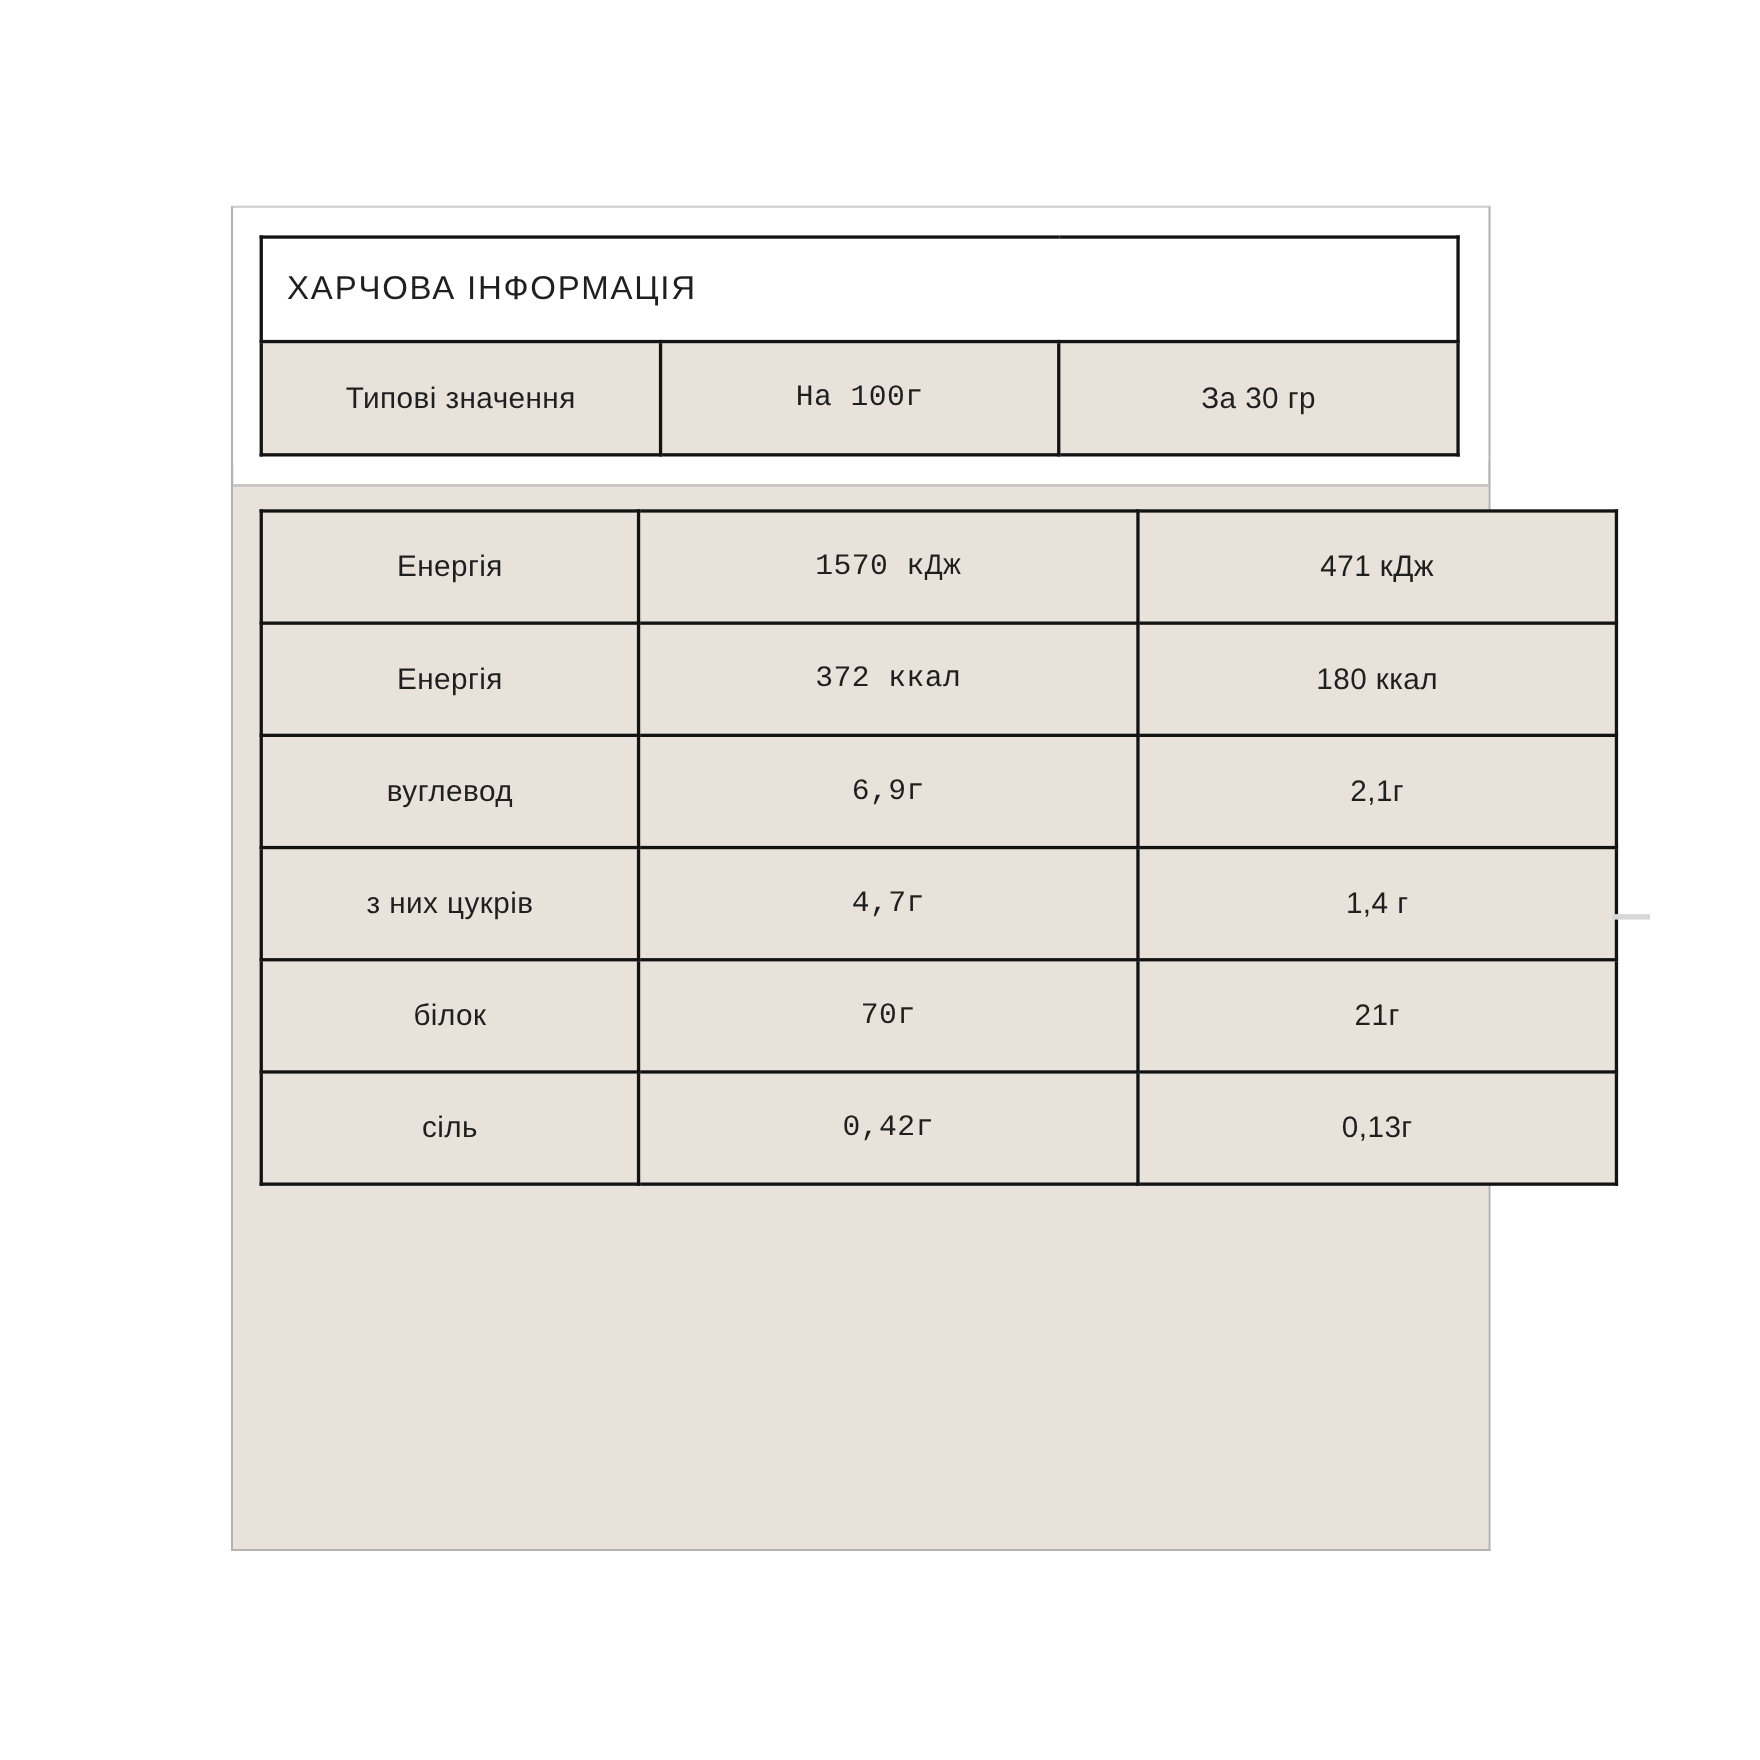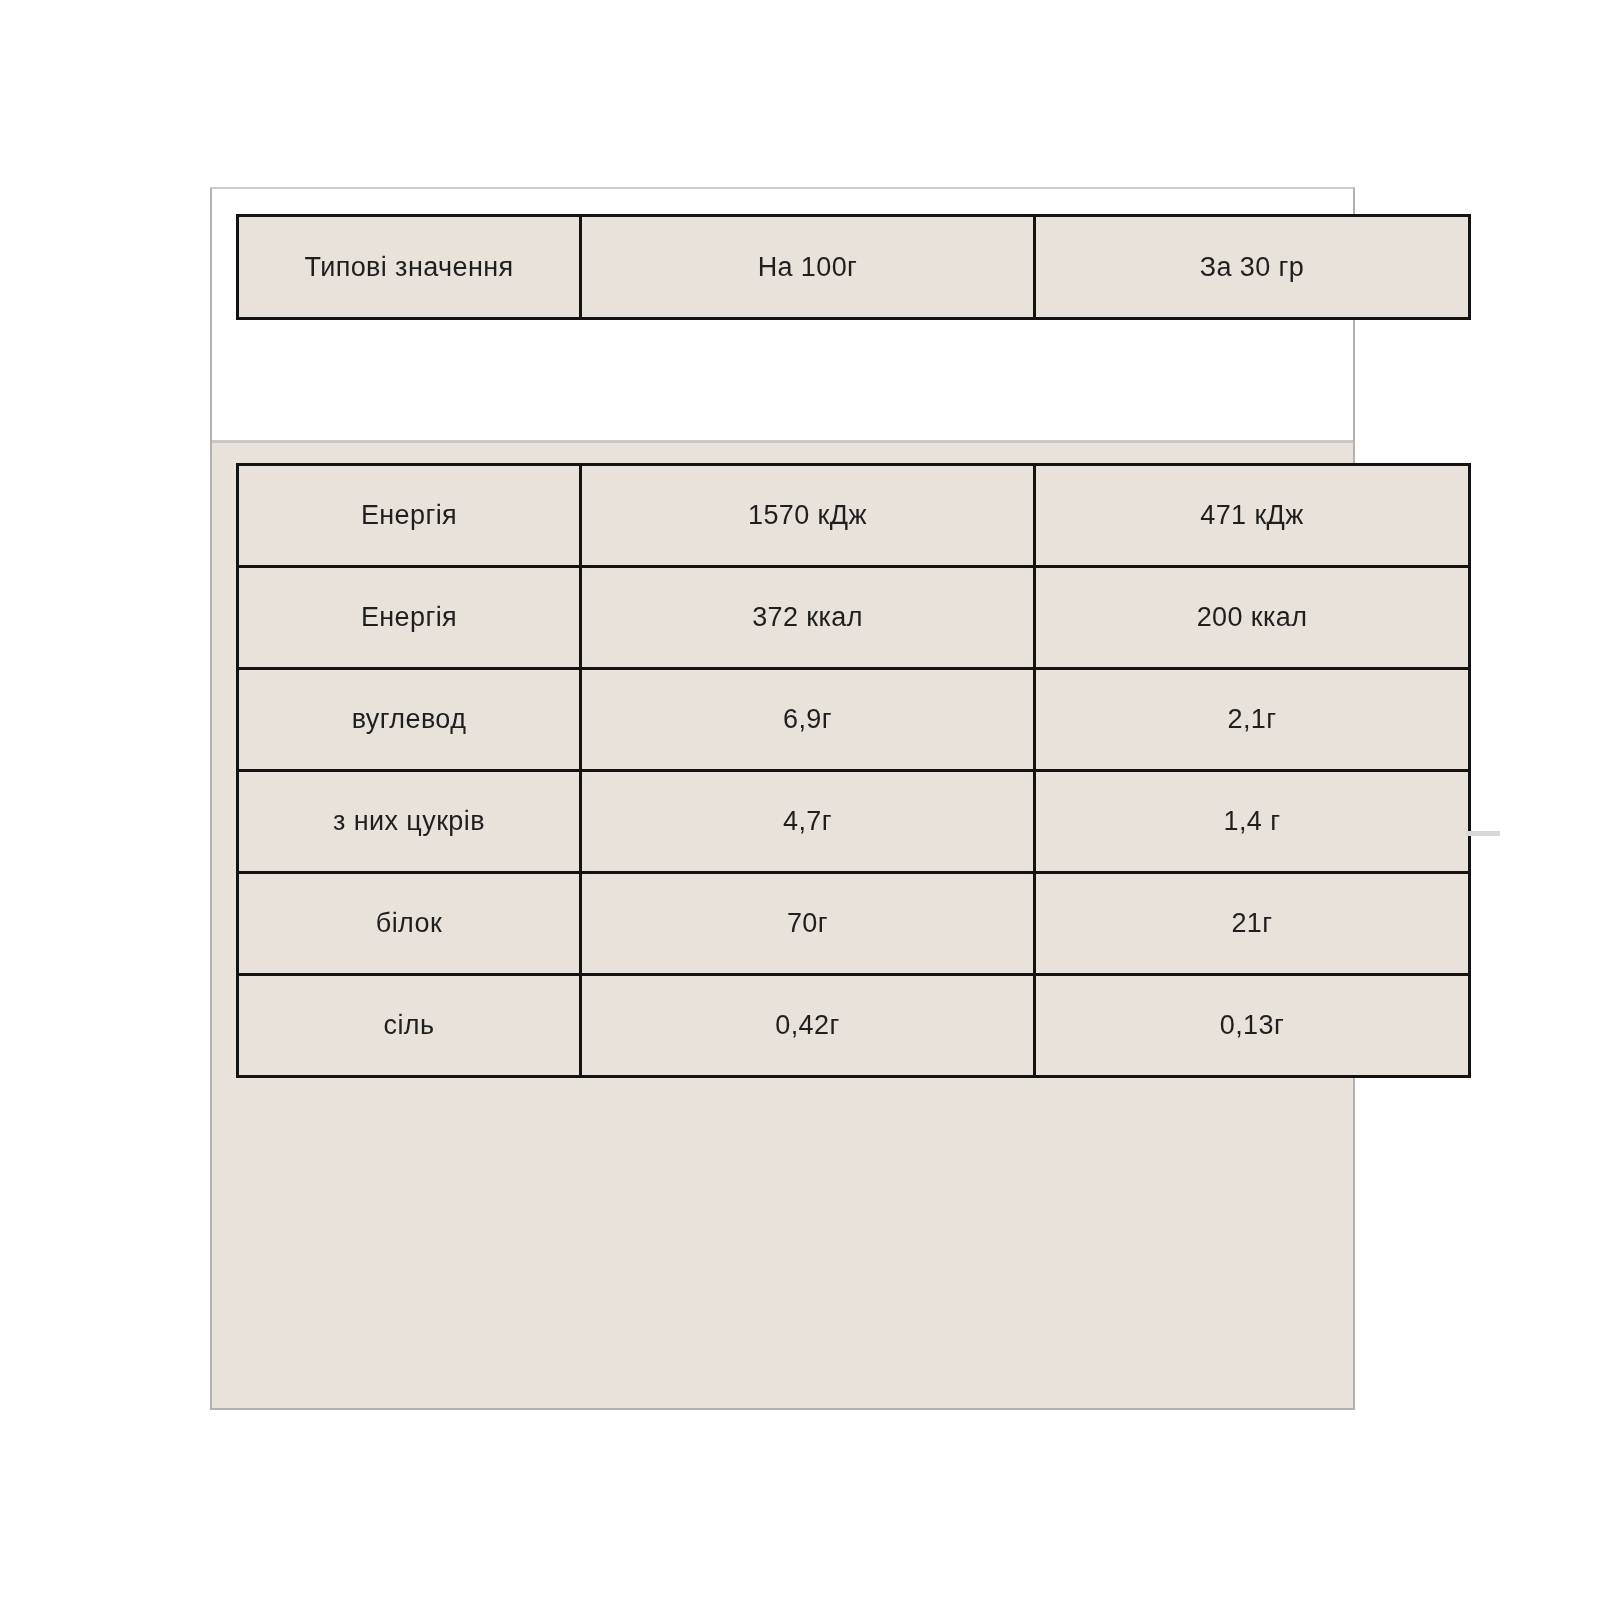--- a/index.html
+++ b/index.html
@@ -71,21 +71,21 @@
     border: 3px solid #131313;
     background: #e9e2da;
     font-size: 27px;
     font-weight: 400;
     letter-spacing: 0.4px;
     color: #1f1f1f;
     padding: 0 22px;
     vertical-align: middle;
   }
   .col-label { width: 296px; text-align: center; }
-  .col-a     { width: 407px; text-align: center; }
+  .col-a     { width: 407px; text-align: center; font-family: Liberation Mono, monospace; }
   .col-b     { width: 388px; text-align: center; }
 
   
   .head-table {
     position: absolute;
     left: 24px;
     top: 25px;
   }
   .head-table td.title-cell {
     background: #ffffff;
@@ -122,20 +122,23 @@
 </style>
 </head>
 <body>
 
 <div class="label-frame">
 
   <div class="frame-top">
     <table class="nut-table head-table">
       <tbody>
         <tr>
+          <td class="title-cell" colspan="3">ХАРЧОВА ІНФОРМАЦІЯ</td>
+        </tr>
+        <tr>
           <td class="col-label head-cell">Типові значення</td>
           <td class="col-a head-cell">На 100г</td>
           <td class="col-b head-cell">За 30 гр</td>
         </tr>
       </tbody>
     </table>
   </div>
 
   <div class="frame-split"></div>
 
@@ -143,21 +146,21 @@
     <table class="nut-table body-table">
       <tbody>
         <tr>
           <td class="col-label">Енергія</td>
           <td class="col-a">1570 кДж</td>
           <td class="col-b">471 кДж</td>
         </tr>
         <tr>
           <td class="col-label">Енергія</td>
           <td class="col-a">372 ккал</td>
-          <td class="col-b">200 ккал</td>
+          <td class="col-b">180 ккал</td>
         </tr>
         <tr>
           <td class="col-label">вуглевод</td>
           <td class="col-a">6,9г</td>
           <td class="col-b">2,1г</td>
         </tr>
         <tr>
           <td class="col-label">з них цукрів</td>
           <td class="col-a">4,7г</td>
           <td class="col-b">1,4 г</td>

